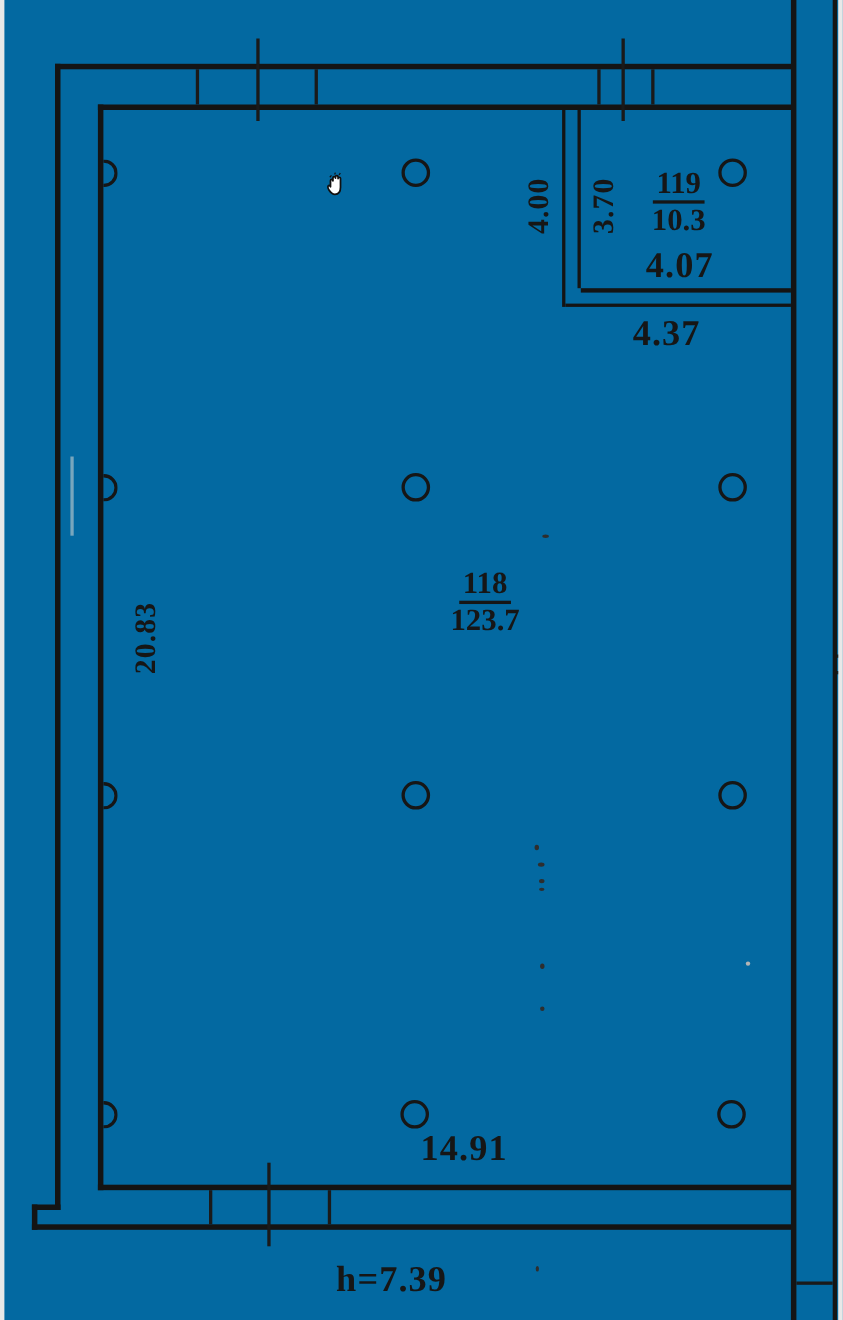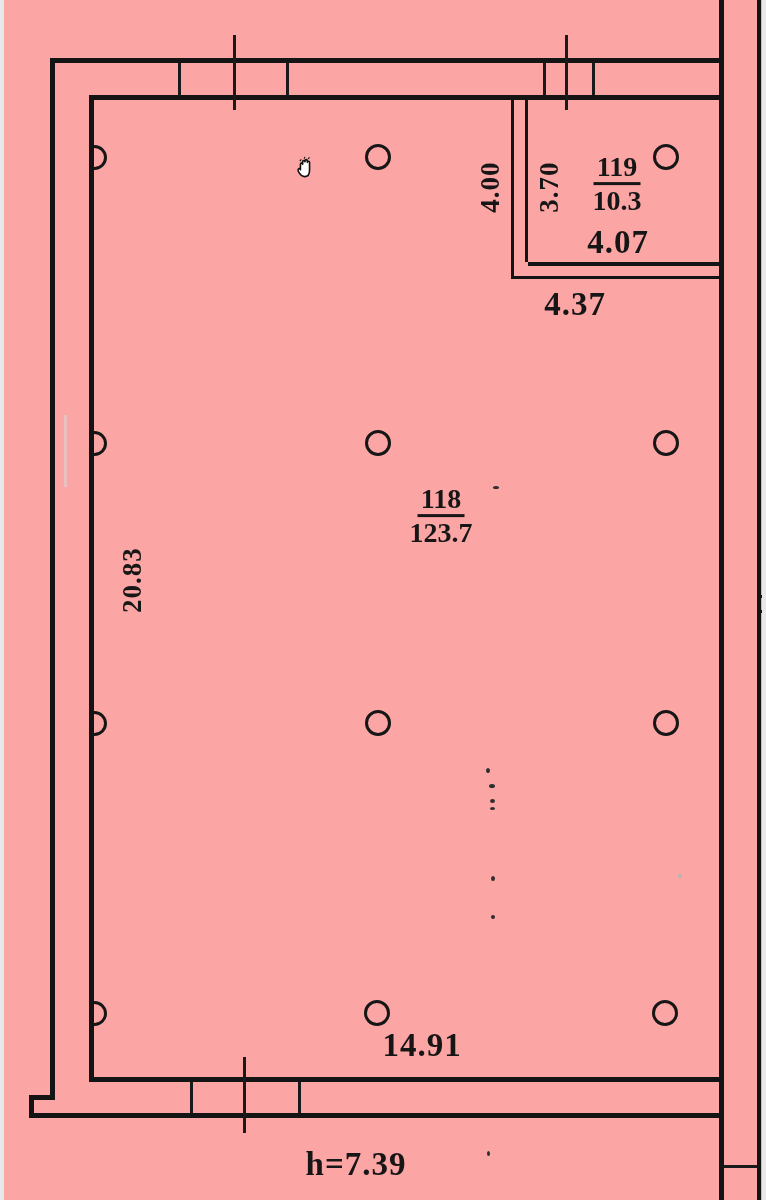--- a/index.html
+++ b/index.html
@@ -1,20 +1,20 @@
 <!DOCTYPE html>
 <html><head>
 <meta charset="utf-8">
 <style>
   html,body{margin:0;padding:0;background:#e8e8e8;}
   #stage{
     position:relative;
     width:758px;height:1200px;
     margin:0 auto;
-    background:#fca5a5;
+    background:#0369a1;
     overflow:hidden;
     font-family:"Liberation Serif", serif;
     color:#161616;
   }
   .wall{position:absolute;background:#141414;}
   .tick{position:absolute;background:#1a1a1a;}
   .col-circle{
     position:absolute;width:26px;height:26px;box-sizing:border-box;
     border:3px solid #161616;border-radius:50%;background:transparent;
   }
@@ -96,29 +96,29 @@
       <div class="inner"></div>
     </div>
   <div class="half-col" style="left:90px;top:1001px;">
       <div class="inner"></div>
     </div>
 
   <div class="fraction" style="left:613px;top:184px;">
     <span class="frac-top">119</span>
     <span class="frac-bottom">10.3</span>
   </div>
-  <div class="fraction" style="left:437px;top:516px;">
+  <div class="fraction" style="left:437px;top:548px;">
     <span class="frac-top">118</span>
     <span class="frac-bottom">123.7</span>
   </div>
 
   <span class="vlabel" style="left:486px;top:187px;">4.00</span>
   <span class="vlabel" style="left:545px;top:187px;">3.70</span>
   <span class="hlabel" style="left:614px;top:242px;">4.07</span>
-  <span class="hlabel" style="left:571px;top:304px;">4.37</span>
+  <span class="hlabel" style="left:602px;top:304px;">4.37</span>
   <span class="vlabel" style="left:128px;top:580px;">20.83</span>
   <span class="hlabel" style="left:418px;top:1045px;">14.91</span>
   <span class="hlabel" style="left:352px;top:1164px;">h=7.39</span>
 
   <svg id="hand-cursor" width="30" height="32" viewBox="0 0 24 26">
     <path d="M8.3 13.6 L8.3 9.2 C8.3 7.9 10.1 7.9 10.1 9.2 L10.1 7.2 C10.1 5.8 12 5.8 12 7.2 L12 6.4 C12 5.0 13.9 5.0 13.9 6.4 L13.9 7.6 C13.9 6.4 15.7 6.4 15.7 7.6 L15.7 14.0 C15.7 17.2 14.3 19.2 11.6 19.2 C9.4 19.2 8.5 18.1 7.3 16.2 C6.2 14.5 6.1 13.2 6.9 12.8 C7.5 12.5 8.0 12.9 8.3 13.6 Z" fill="#ffffff" stroke="#111111" stroke-width="1.3" stroke-linejoin="round"></path>
     <path d="M7.8 6.6 L9.0 5.2 M11.4 4.6 L11.9 3.2 M14.6 4.8 L15.6 3.6" stroke="#111111" stroke-width="0.9" fill="none"></path>
   </svg>
 
   <div class="noise" style="left:489px;top:486px;width:6px;height:3px;"></div>

